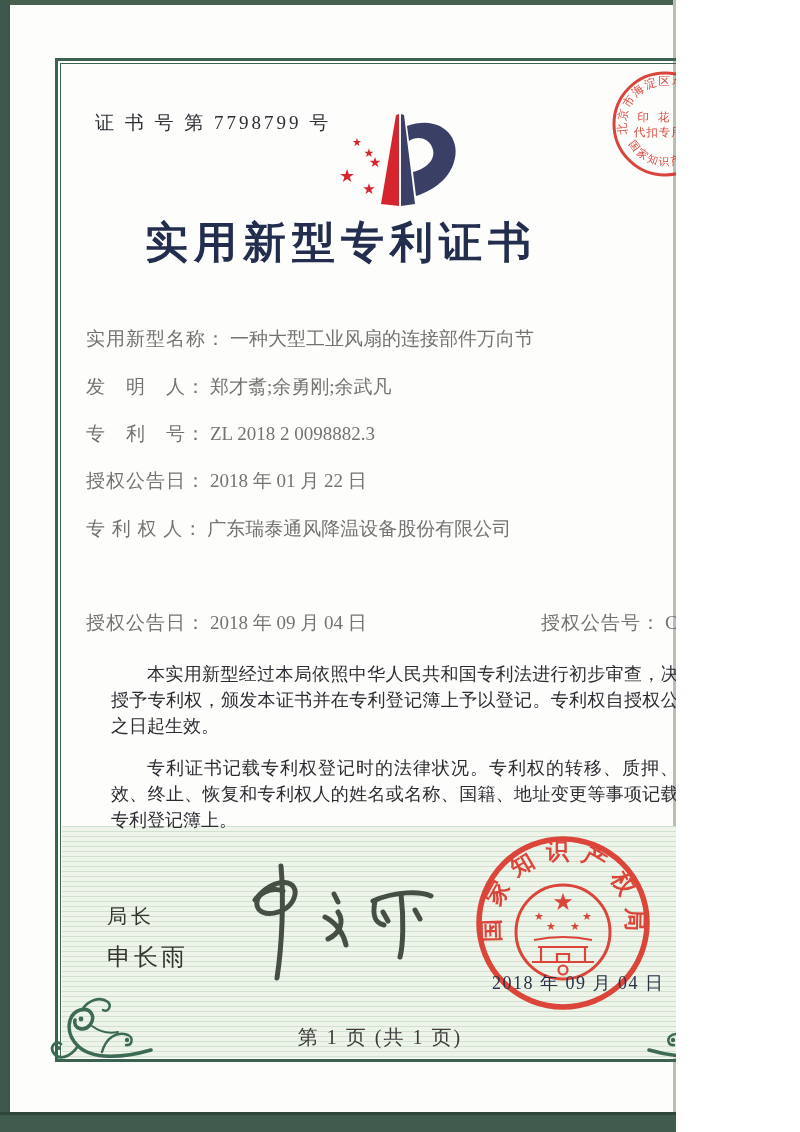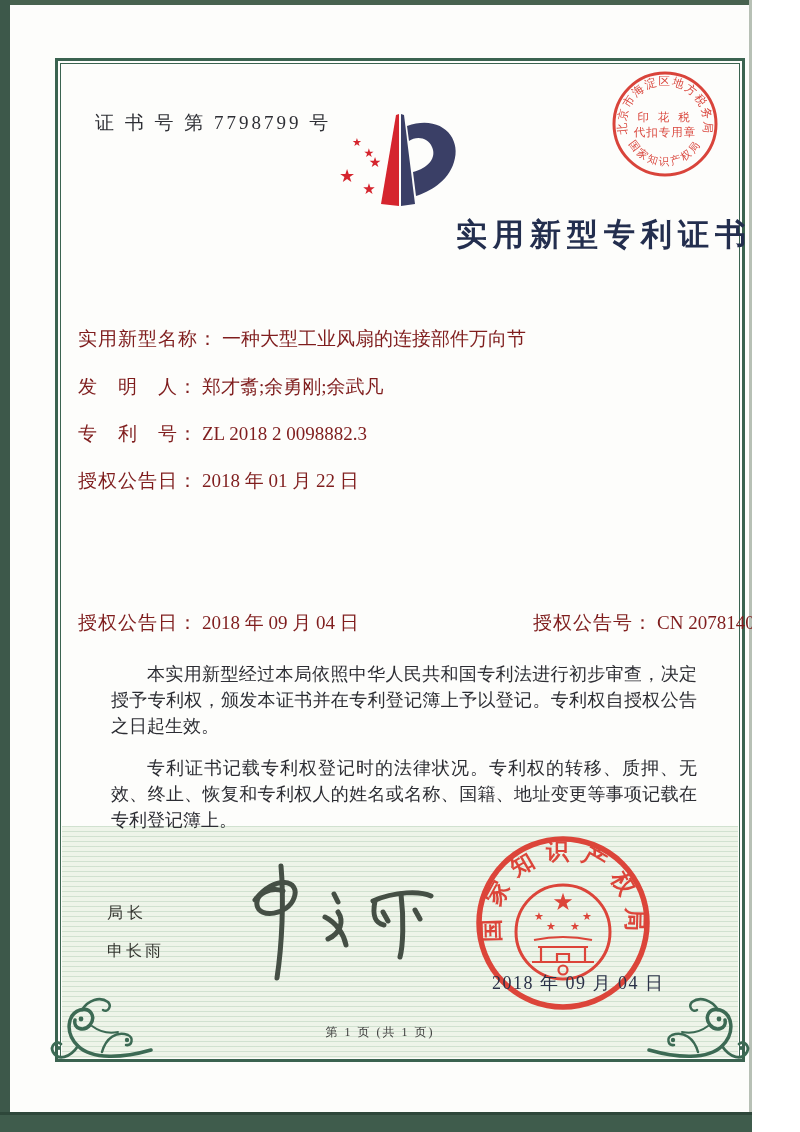--- a/index.html
+++ b/index.html
@@ -1,17 +1,17 @@
 <!DOCTYPE html>
 <html><head>
 <meta charset="utf-8">
 <style>
   html,body{margin:0;padding:0;background:#ffffff;}
   .page{
-    position:relative;width:752px;height:1132px;overflow:hidden;
+    position:relative;width:676px;height:1132px;overflow:hidden;
     background:#fdfdfb;
     font-family:"Liberation Serif","DejaVu Serif",serif;
     color:#2c2d33;
   }
   
   .edge{position:absolute;background:#3e594a;}
   .edge-top{left:0;top:0;width:800px;height:5px;background:#48624f;}
   .edge-left{left:0;top:0;width:10px;height:1132px;background:#3d584a;}
   .edge-right{right:0;top:0;width:3px;height:1132px;background:#b7c0b5;}
   .edge-bottom{left:0;top:1112px;width:800px;height:20px;background:#3f5c4c;border-top:3px solid #2e473a;}
@@ -19,39 +19,39 @@
   .frame{position:absolute;left:55px;top:58px;width:684px;height:998px;border:3px solid #3b6350;}
   .frame-inner{position:absolute;inset:2px;border:1px solid #3b6350;}
   
   .band{
     position:absolute;left:62px;top:826px;width:676px;height:232px;
     background-color:#eef4e9;
     background-image:repeating-linear-gradient(to bottom, rgba(104,158,118,0.22) 0 1px, rgba(0,0,0,0) 1px 5px);
   }
   .cert-no{position:absolute;left:95px;top:110px;font-size:19px;letter-spacing:3px;color:#2e2f35;}
   .title{
-    position:absolute;left:6px;right:0;top:214px;text-align:right;
-    font-size:31px;font-weight:700;letter-spacing:6px;color:#232e4e;
-  }
-  .row{position:absolute;left:78px;font-size:19px;white-space:nowrap;color:#7f1d1d;}
+    position:absolute;left:6px;right:0;top:214px;text-align:center;
+    font-size:43px;font-weight:700;letter-spacing:6px;color:#232e4e;
+  }
+  .row{position:absolute;left:86px;font-size:19px;white-space:nowrap;color:#737373;}
   .row .flabel{letter-spacing:1px;}
   .row .fvalue{margin-left:4px;}
   .grant-no{position:absolute;left:455px;top:0;font-size:19px;white-space:nowrap;}
   .paras{
     position:absolute;left:95px;top:645px;width:618px;
     font-size:18px;line-height:26px;text-align:justify;color:#2c2d33;
   }
   .paras p{margin:16px;text-indent:2em;}
-  .sig-title{position:absolute;left:107px;top:903px;font-size:16px;letter-spacing:4px;color:#33352f;}
-  .sig-name{position:absolute;left:107px;top:941px;font-size:16px;letter-spacing:3px;color:#33352f;}
+  .sig-title{position:absolute;left:107px;top:903px;font-size:20px;letter-spacing:4px;color:#33352f;}
+  .sig-name{position:absolute;left:107px;top:941px;font-size:24px;letter-spacing:3px;color:#33352f;}
   .sig-svg{position:absolute;left:225px;top:860px;}
   .tax-stamp{position:absolute;left:609px;top:68px;opacity:.92;}
   .cnipa-seal{position:absolute;left:474px;top:834px;opacity:.95;}
   .seal-date{position:absolute;left:492px;top:971px;font-size:18px;letter-spacing:1.5px;color:#2a3148;z-index:6;}
-  .footer{position:absolute;left:0;width:760px;top:1024px;text-align:center;font-size:12px;letter-spacing:2px;color:#3a3a3a;}
+  .footer{position:absolute;left:0;width:760px;top:1024px;text-align:center;font-size:20px;letter-spacing:2px;color:#3a3a3a;}
   .logo{position:absolute;left:335px;top:110px;}
   .flourish{position:absolute;z-index:3;}
   .flourish-left{left:48px;top:986px;}
   .flourish-right{left:647px;top:986px;transform:scaleX(-1);}
 </style>
 </head>
 <body>
 
 <div class="page">
 
@@ -126,20 +126,23 @@
     <span class="flabel">实用新型名称：</span><span class="fvalue">一种大型工业风扇的连接部件万向节</span>
   </div>
   <div class="row" style="top:374px">
     <span class="flabel">发　明　人：</span><span class="fvalue">郑才翥;余勇刚;余武凡</span>
   </div>
   <div class="row" style="top:421px">
     <span class="flabel">专　利　号：</span><span class="fvalue">ZL 2018 2 0098882.3</span>
   </div>
   <div class="row" style="top:468px">
     <span class="flabel">授权公告日：</span><span class="fvalue">2018 年 01 月 22 日</span>
+  </div>
+  <div class="row" style="top:516px">
+    <span class="flabel">专 利 权 人：</span><span class="fvalue">广东瑞泰通风降温设备股份有限公司</span>
   </div>
   <div class="row" style="top:610px">
     <span class="flabel">授权公告日：</span><span class="fvalue">2018 年 09 月 04 日</span>
     <span class="grant-no">
       <span class="flabel">授权公告号：</span><span class="fvalue">CN 207814020 U</span>
     </span>
   </div>
 
   <div class="paras">
     <p>本实用新型经过本局依照中华人民共和国专利法进行初步审查，决定授予专利权，颁发本证书并在专利登记簿上予以登记。专利权自授权公告之日起生效。</p>

